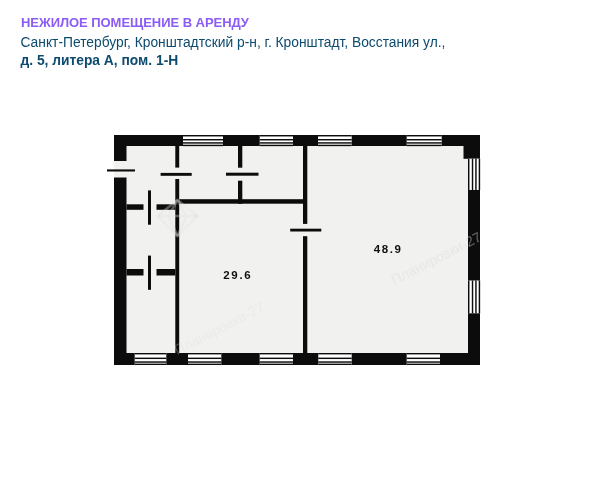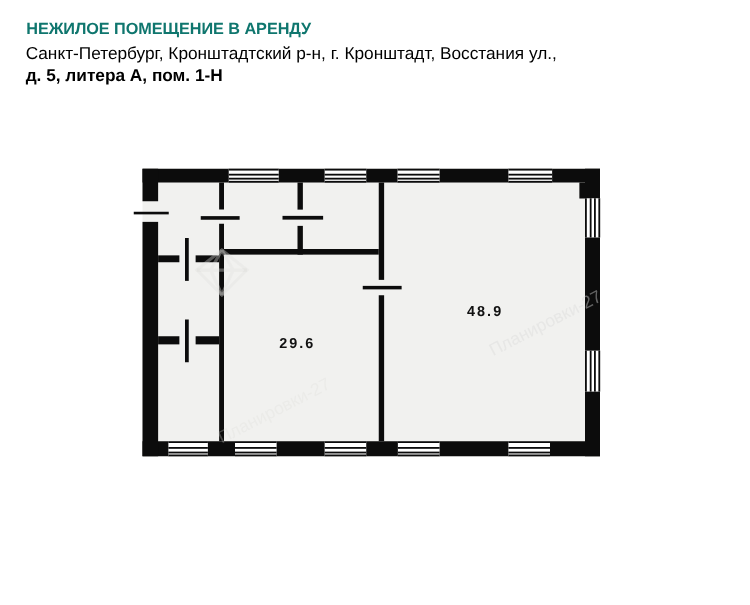--- a/index.html
+++ b/index.html
@@ -1,23 +1,23 @@
 <!DOCTYPE html>
 <html><head>
 <meta charset="utf-8">
 <style>
   html,body{margin:0;padding:0;background:#ffffff;}
   body{width:600px;height:484px;position:relative;overflow:hidden;
        font-family:"Liberation Sans",sans-serif;}
-  .hdr{position:absolute;white-space:nowrap;color:#000000;}
+  .hdr{position:absolute;white-space:nowrap;color:#0c4a6e;}
 </style>
 </head>
 <body>
 
-<div class="hdr" style="left:21px;top:15px;font-size:13px;font-weight:bold;color:#0f766e;letter-spacing:-0.05px;">НЕЖИЛОЕ ПОМЕЩЕНИЕ В АРЕНДУ</div>
+<div class="hdr" style="left:21px;top:15px;font-size:13px;font-weight:bold;color:#8b5cf6;letter-spacing:-0.05px;">НЕЖИЛОЕ ПОМЕЩЕНИЕ В АРЕНДУ</div>
 
 <div class="hdr" style="left:20.5px;top:35px;font-size:13.8px;">Санкт-Петербург, Кронштадтский р-н, г. Кронштадт, Восстания ул.,</div>
 
 <div class="hdr" style="left:20.5px;top:53px;font-size:13.8px;font-weight:bold;">д. 5, литера А, пом. 1-Н</div>
 
 <svg width="600" height="484" viewBox="0 0 600 484" style="position:absolute;left:0;top:0;" xmlns="http://www.w3.org/2000/svg">
 <g fill="#0c0c0c">
 
 <rect x="114" y="135" width="366" height="230" fill="#f1f1ef"></rect>
 

